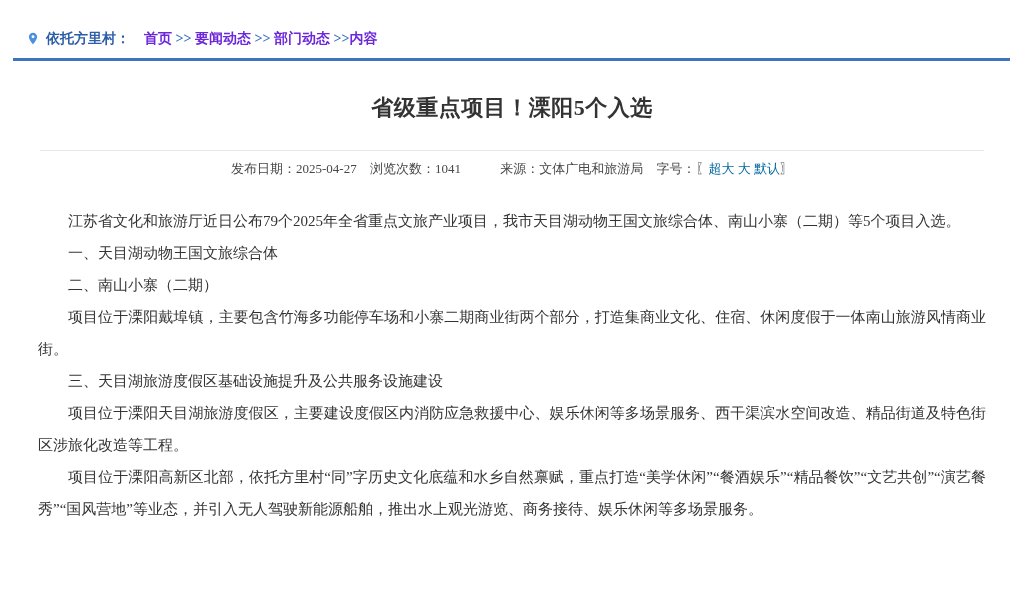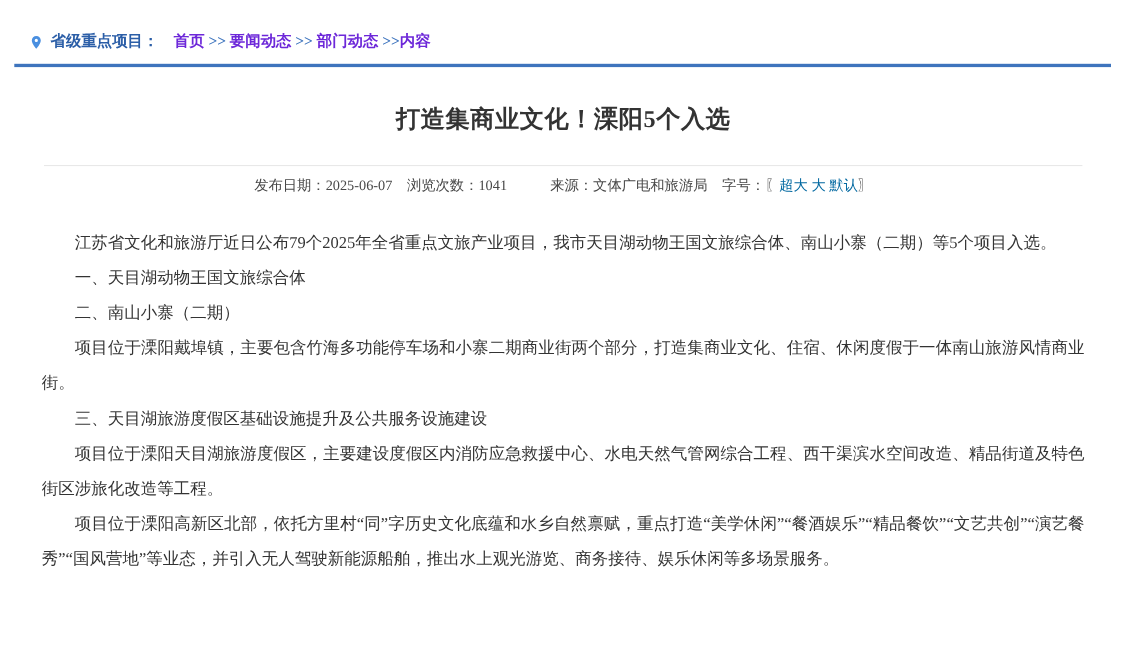--- a/index.html
+++ b/index.html
@@ -74,40 +74,40 @@
 <body>
 
 <div class="page">
 
   <div class="breadcrumb">
     <span class="pin">
       <svg viewBox="0 0 24 24" xmlns="http://www.w3.org/2000/svg">
         <path fill="#4a8fe0" d="M12 2C8.13 2 5 5.13 5 9c0 5.25 7 13 7 13s7-7.75 7-13c0-3.87-3.13-7-7-7zm0 9.5a2.5 2.5 0 1 1 0-5 2.5 2.5 0 0 1 0 5z"></path>
       </svg>
     </span>
-    <span class="bc-label">省级重点项目：</span>
+    <span class="bc-label">依托方里村：</span>
     <span class="bc-links" id="breadcrumb-links"><a>首页</a><span class="bc-sep"> &gt;&gt; </span><a>要闻动态</a><span class="bc-sep"> &gt;&gt; </span><a>部门动态</a><span class="bc-sep"> &gt;&gt;</span><a>内容</a></span>
   </div>
 
   <div class="blue-rule"></div>
 
-  <h1 class="title">打造集商业文化！溧阳5个入选</h1>
+  <h1 class="title">省级重点项目！溧阳5个入选</h1>
 
   <div class="gray-rule"></div>
 
   <div class="meta">
-    <span class="grp"><span>发布日期：</span><span>2025-06-07</span></span>
+    <span class="grp"><span>发布日期：</span><span>2025-04-27</span></span>
     <span class="grp gap-sm"><span>浏览次数：</span><span>1041</span></span>
     <span class="grp gap-lg"><span>来源：</span><span>文体广电和旅游局</span></span>
     <span class="grp gap-sm"><span>字号：</span><span>〖</span><span id="font-size-options"><a class="fs-opt">超大</a> <a class="fs-opt">大</a> <a class="fs-opt">默认</a></span><span>〗</span></span>
   </div>
 
   <div class="article-body" id="article-body">
       <p>江苏省文化和旅游厅近日公布79个2025年全省重点文旅产业项目，我市天目湖动物王国文旅综合体、南山小寨（二期）等5个项目入选。</p>
       <p>一、天目湖动物王国文旅综合体</p>
       <p>二、南山小寨（二期）</p>
       <p>项目位于溧阳戴埠镇，主要包含竹海多功能停车场和小寨二期商业街两个部分，打造集商业文化、住宿、休闲度假于一体南山旅游风情商业街。</p>
       <p>三、天目湖旅游度假区基础设施提升及公共服务设施建设</p>
-      <p>项目位于溧阳天目湖旅游度假区，主要建设度假区内消防应急救援中心、水电天然气管网综合工程、西干渠滨水空间改造、精品街道及特色街区涉旅化改造等工程。</p>
+      <p>项目位于溧阳天目湖旅游度假区，主要建设度假区内消防应急救援中心、娱乐休闲等多场景服务、西干渠滨水空间改造、精品街道及特色街区涉旅化改造等工程。</p>
       <p>项目位于溧阳高新区北部，依托方里村“同”字历史文化底蕴和水乡自然禀赋，重点打造“美学休闲”“餐酒娱乐”“精品餐饮”“文艺共创”“演艺餐秀”“国风营地”等业态，并引入无人驾驶新能源船舶，推出水上观光游览、商务接待、娱乐休闲等多场景服务。</p>
     </div>
 
 </div>
 
 </body></html>

